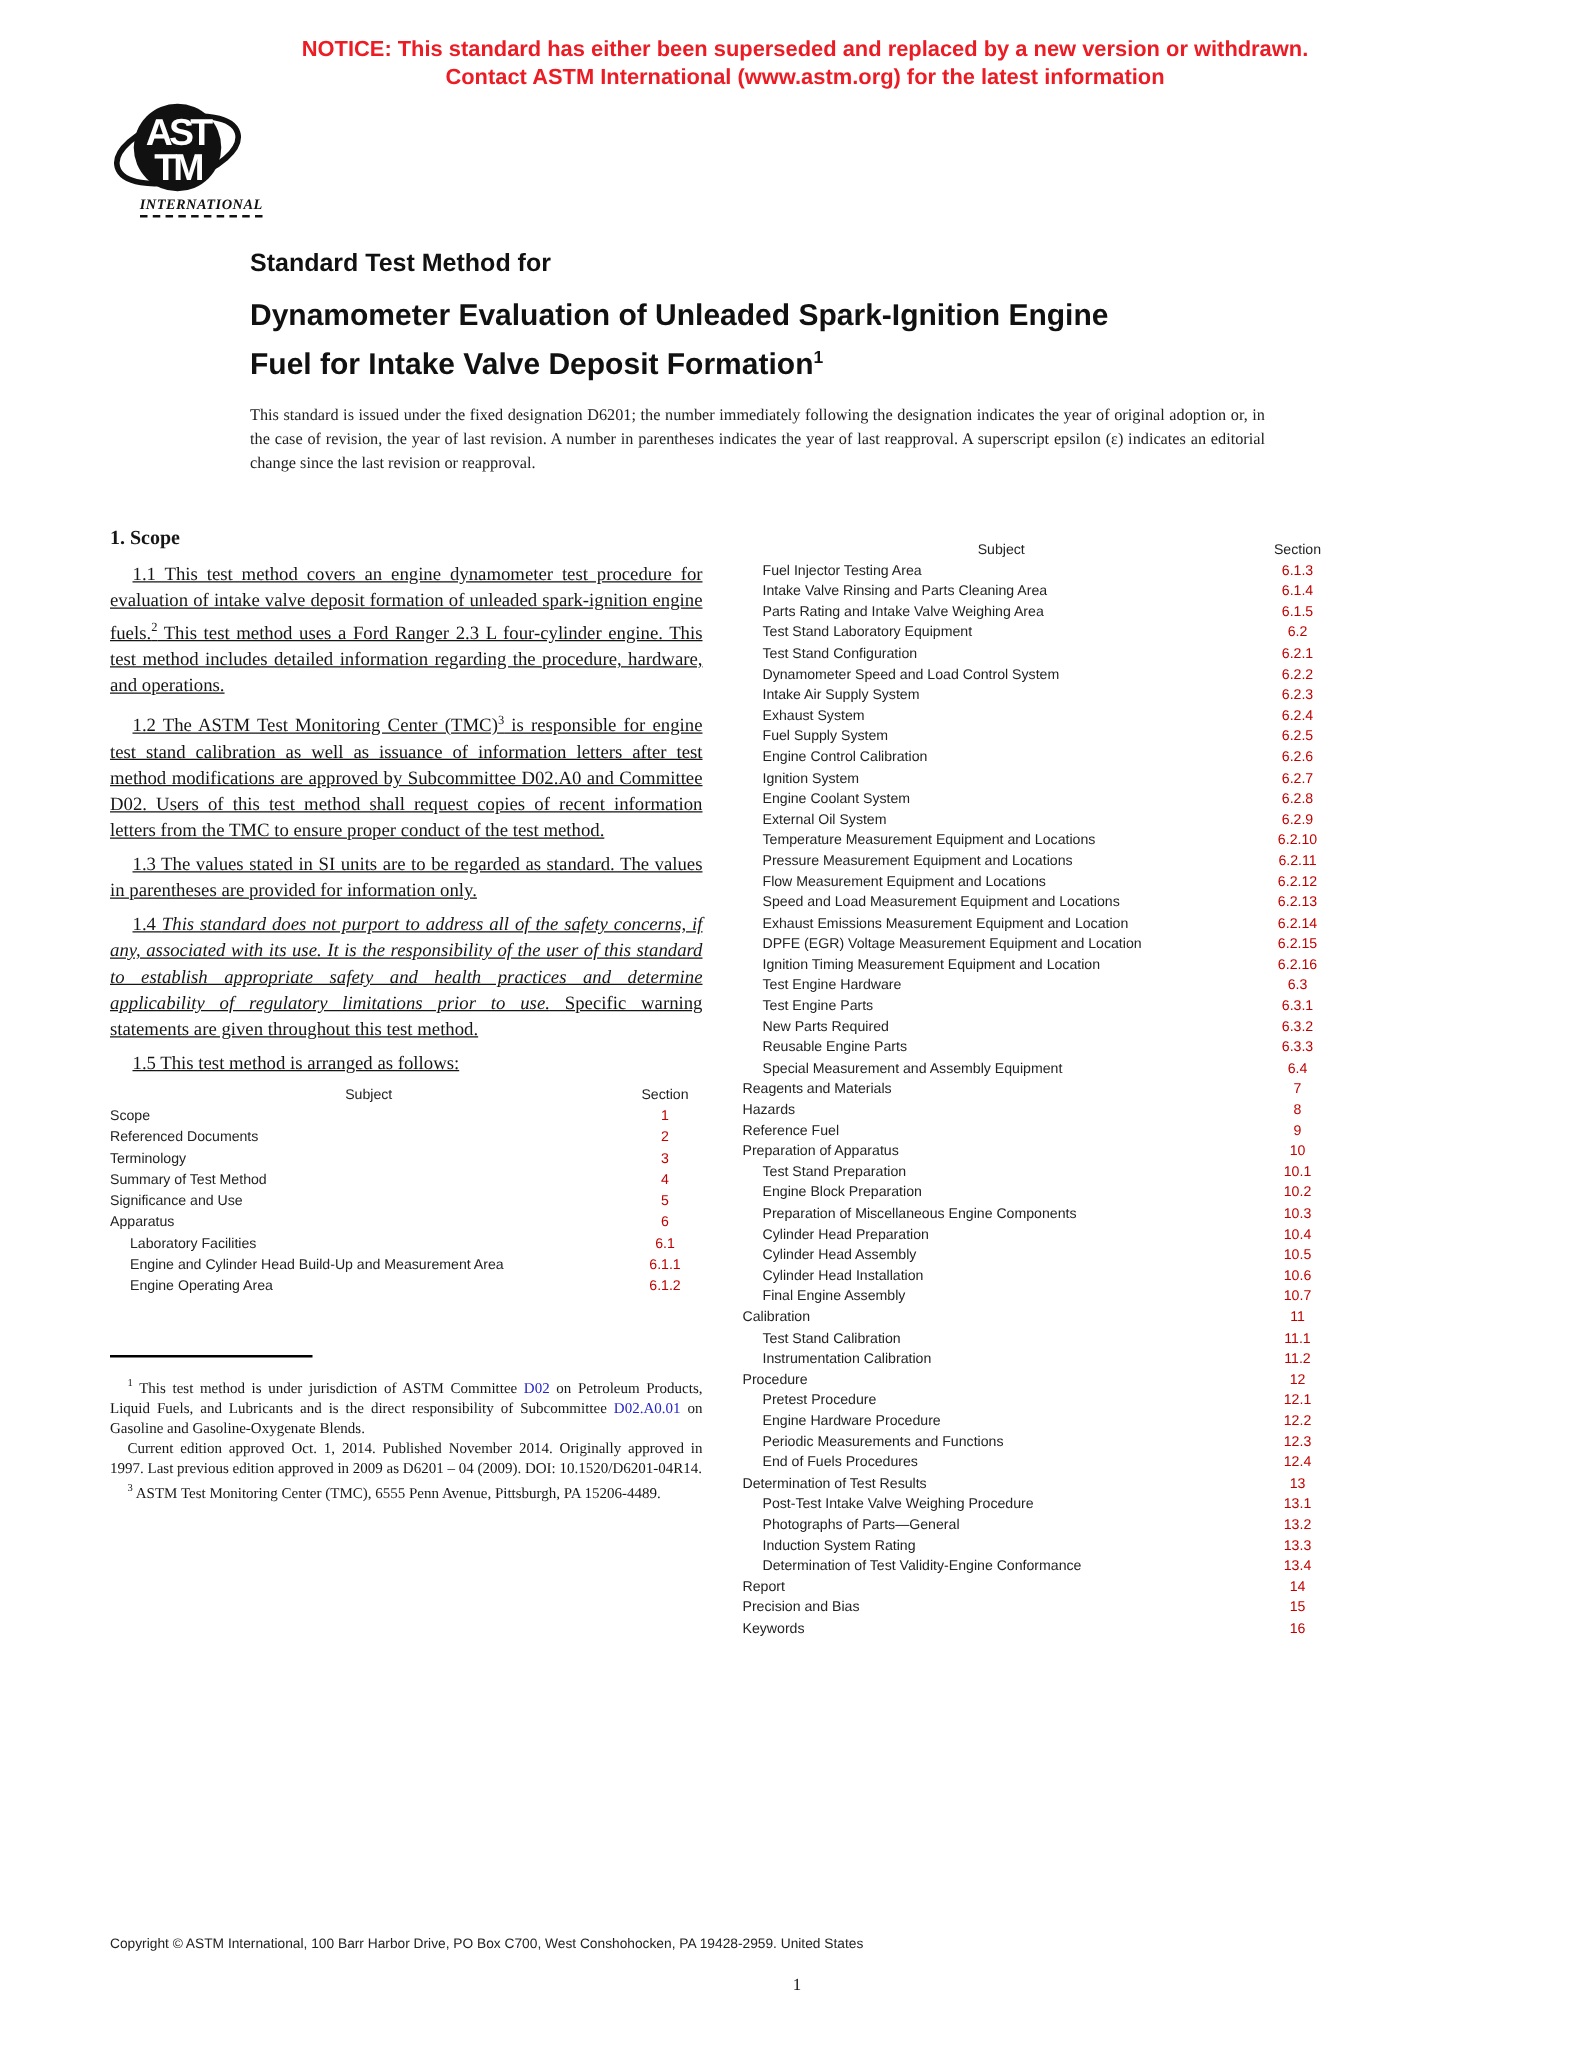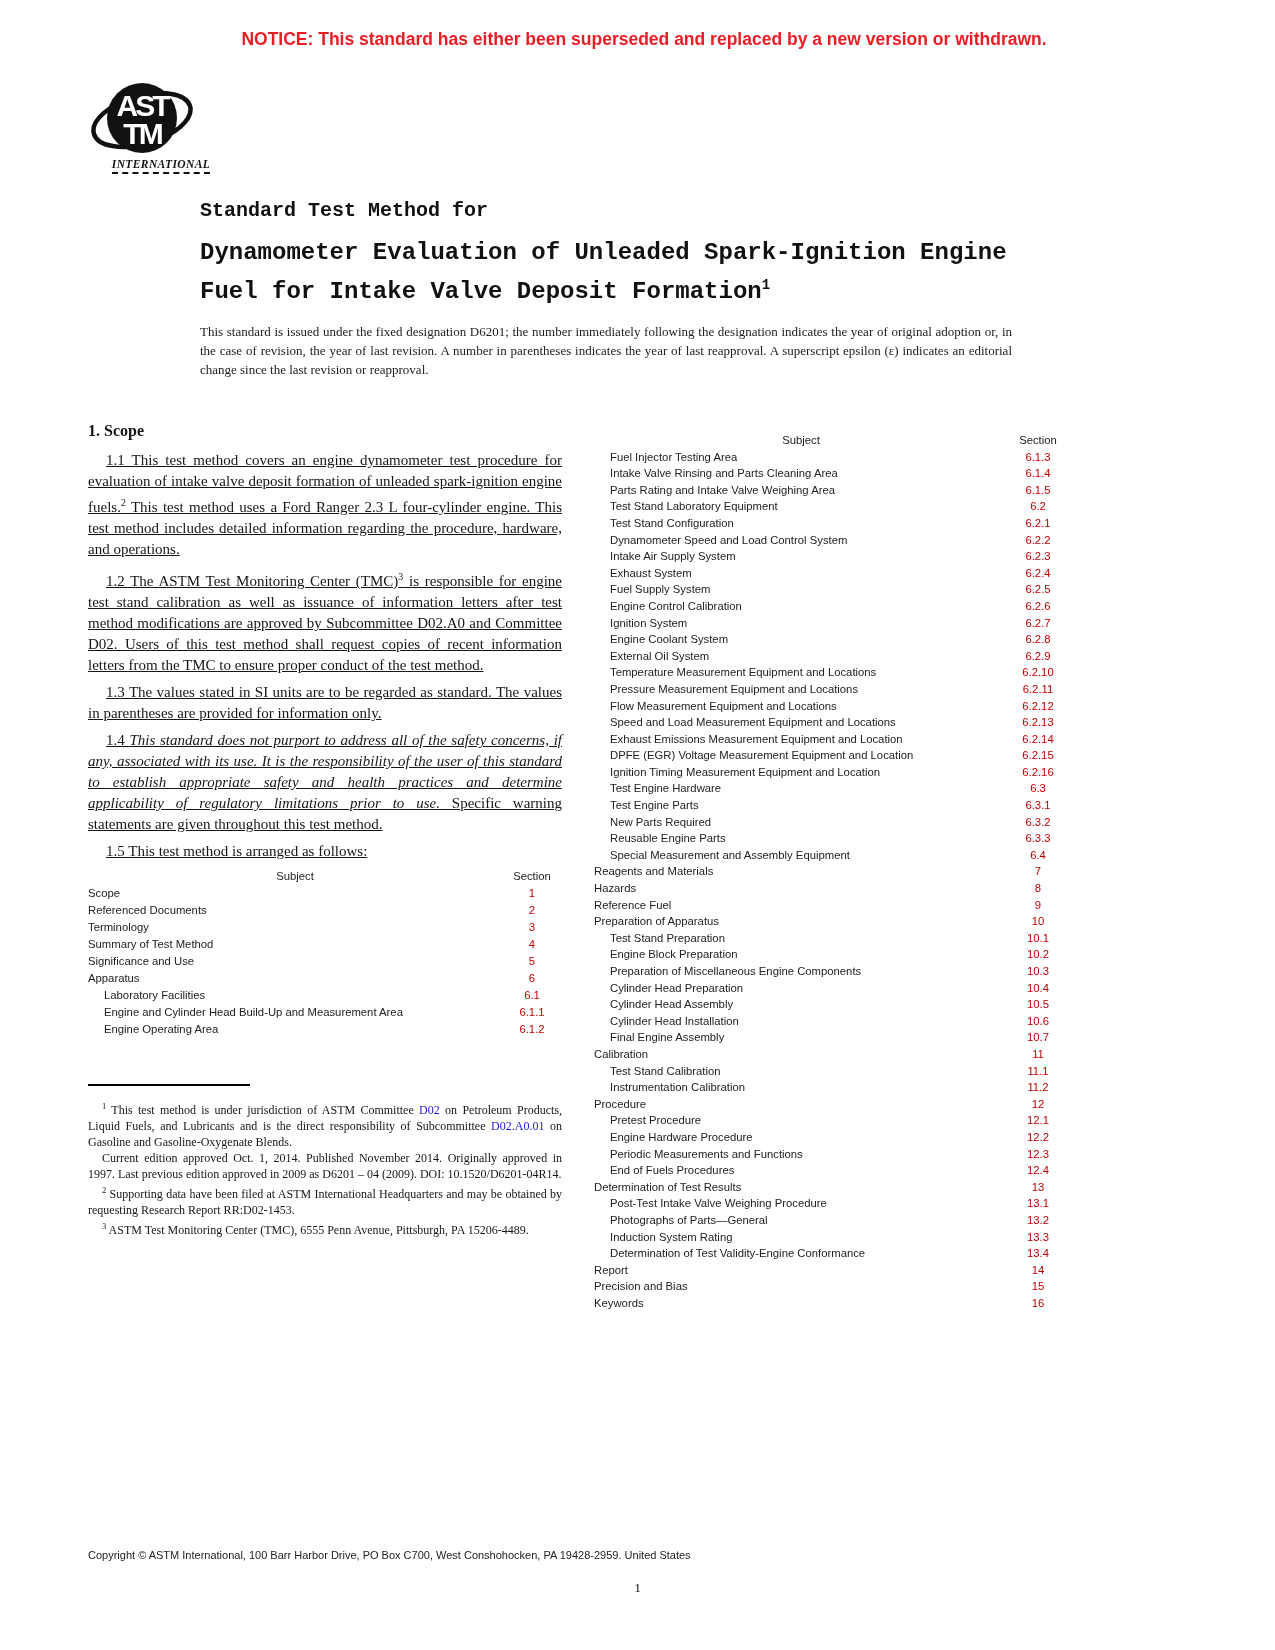--- a/index.html
+++ b/index.html
@@ -29,21 +29,21 @@
     font-family:Liberation Serif, serif;font-weight:bold;font-style:italic;
     font-size:11.5px;letter-spacing:.4px;color:#111;
     border-bottom:2px dashed #111;padding-bottom:2px;margin-top:-2px;white-space:nowrap;margin-left:38px;
   }
   .designation{
     margin-left:16px;margin-top:32px;
     font-family:"Liberation Sans",sans-serif;font-weight:bold;font-size:20px;color:#111;
   }
   
   .title-block{position:absolute;top:198px;left:200px;width:830px;
-    font-family:Liberation Mono, monospace;font-weight:bold;color:#111;}
+    font-family:Liberation Sans, sans-serif;font-weight:bold;color:#111;}
   .title-line1{font-size:20px;line-height:26px;}
   .title-line2{font-size:24px;line-height:32px;margin-top:13px;}
   .title-line3{font-size:24px;line-height:32px;}
   .title-line3 sup{font-size:14px;}
   
   .issuance{
     position:absolute;top:322px;left:200px;width:812px;
     font-size:13px;line-height:19px;text-align:justify;color:#222;
   }
   
@@ -79,20 +79,21 @@
     position:absolute;top:1549px;left:88px;width:1004px;
     font-family:"Liberation Sans",sans-serif;font-size:11px;color:#222;
   }
   .pageno{position:absolute;top:1580px;left:0;width:100%;text-align:center;font-size:13.5px;}
 </style>
 </head>
 <body>
 
 <div class="notice">
   <div>NOTICE: This standard has either been superseded and replaced by a new version or withdrawn.</div>
+  <div>Contact ASTM International (www.astm.org) for the latest information</div>
 </div>
 
 <div class="header">
   <div class="logo">
     <svg width="104" height="82" viewBox="0 0 104 82">
       <ellipse cx="52" cy="42" rx="50" ry="24" fill="none" stroke="#111" stroke-width="4.5" transform="rotate(-16 52 42)"></ellipse>
       <circle cx="52" cy="40" r="35" fill="#111"></circle>
       <text x="52" y="38" text-anchor="middle" fill="#ffffff" font-family="Liberation Sans, sans-serif" font-weight="bold" font-size="30" letter-spacing="-3">AST</text>
       <text x="52" y="66" text-anchor="middle" fill="#ffffff" font-family="Liberation Sans, sans-serif" font-weight="bold" font-size="30" letter-spacing="-3">TM</text>
     </svg>
@@ -160,21 +161,20 @@
             <span class="toc-label ind1">Engine Operating Area</span>
             <span class="toc-num">6.1.2</span>
           </div>
         </div>
     </div>
 
     <div class="footnotes">
       <div class="fn-rule"></div>
       <p class="fn"><sup>1</sup><span> This test method is under jurisdiction of ASTM Committee </span><a href="#" class="link">D02</a><span> on Petroleum Products, Liquid Fuels, and Lubricants and is the direct responsibility of Subcommittee </span><a href="#" class="link">D02.A0.01</a><span> on Gasoline and Gasoline-Oxygenate Blends.</span></p>
       <p class="fn fn-cont"><span>Current edition approved Oct. 1, 2014. Published November 2014. Originally approved in 1997. Last previous edition approved in 2009 as D6201 – 04 (2009). DOI: 10.1520/D6201-04R14.</span></p>
-      <p class="fn"><sup>2</sup><span> Supporting data have been filed at ASTM International Headquarters and may be obtained by requesting Research Report RR:D02-1453.</span></p>
       <p class="fn"><sup>3</sup><span> ASTM Test Monitoring Center (TMC), 6555 Penn Avenue, Pittsburgh, PA 15206-4489.</span></p>
     </div>
   </div>
 
   <div class="col">
     <div class="toc toc-right">
       <div class="toc-head">
         <span class="subj">Subject</span>
         <span class="sect">Section</span>
       </div>

